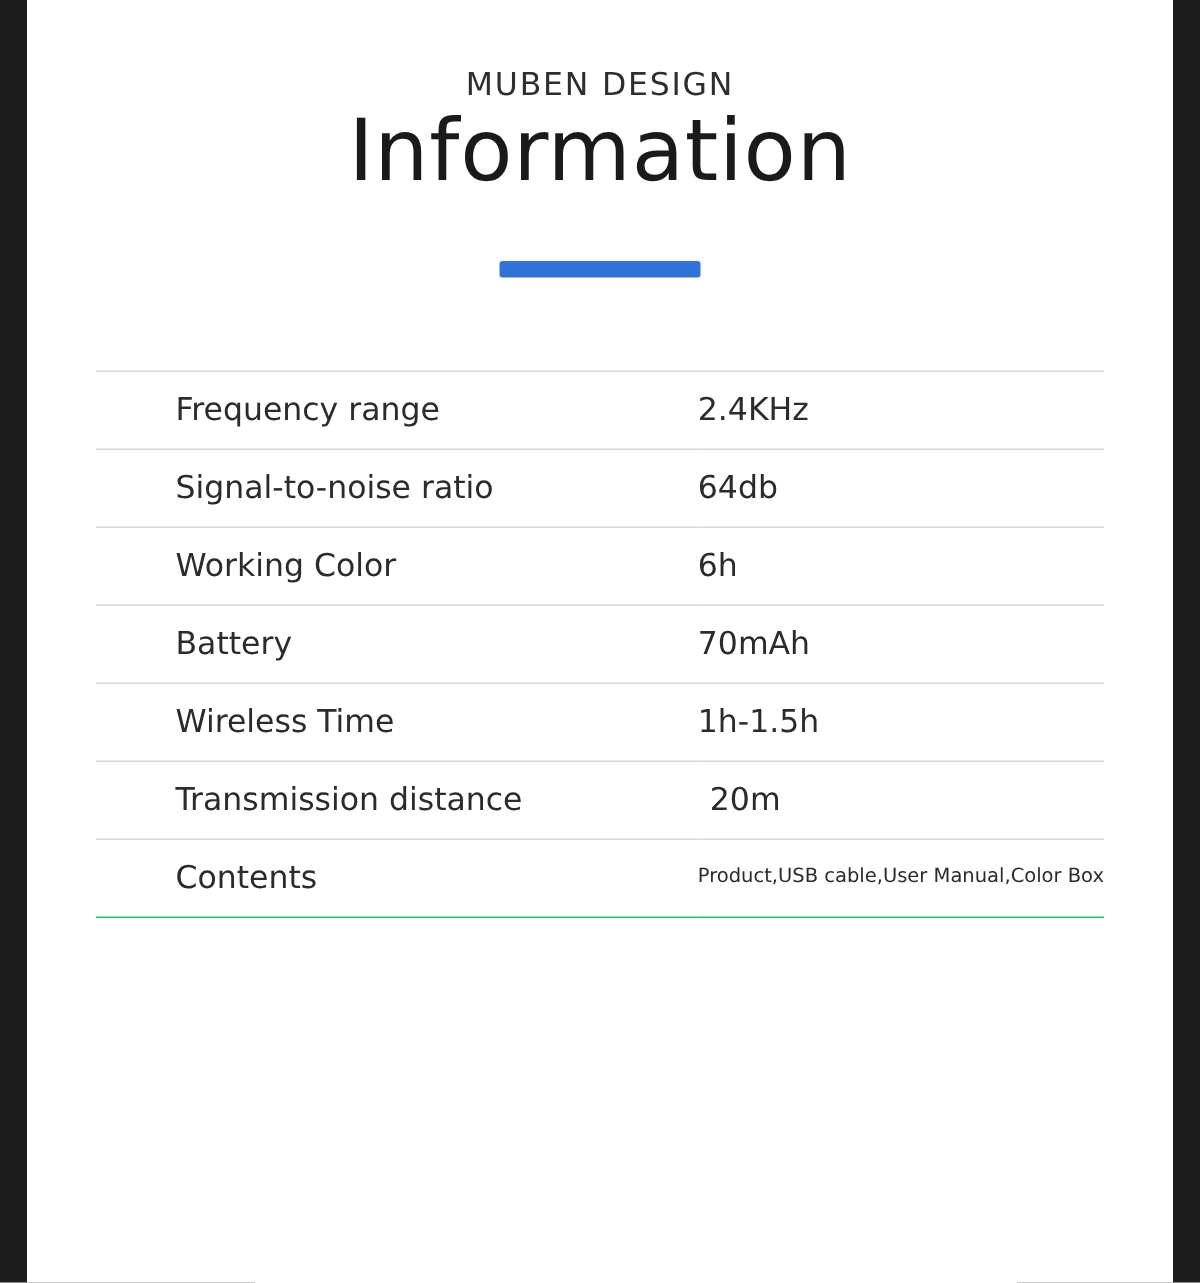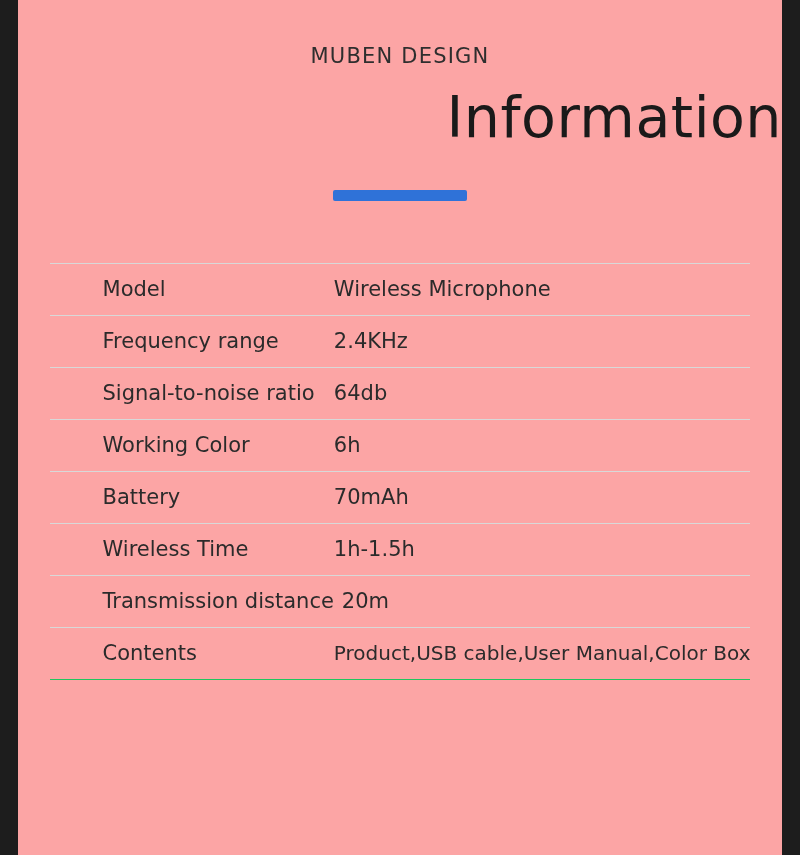--- a/index.html
+++ b/index.html
@@ -12,37 +12,37 @@
     background: #1d1d1d;
     font-family: "DejaVu Sans", sans-serif;
     overflow: hidden;
   }
   .page {
     position: absolute;
     left: 18px;
     top: 0;
     width: 764px;
     height: 855px;
-    background: #fca5a5;
+    background: #ffffff;
   }
   .brand {
     text-align: center;
     font-size: 21px;
     letter-spacing: 1.2px;
     color: #2e2e2e;
     font-weight: 400;
     padding-top: 44px;
   }
   .title {
-    text-align: right;
+    text-align: center;
     font-size: 57px;
     font-weight: 400;
     color: #1a1a1a;
     letter-spacing: 0.5px;
-    margin-top: 20px;
+    margin-top: 4px;
     line-height: 1.05;
   }
   .rule-wrap {
     display: flex;
     justify-content: center;
     margin-top: 42px;
   }
   .rule {
     width: 134px;
     height: 11px;
@@ -70,21 +70,21 @@
   }
   .spec-label {
     width: 352px;
     padding-left: 53px !important;
   }
   .spec-value {
     padding-left: 0 !important;
   }
   
   tr[data-row="7"] .spec-value { padding-left: 8px !important; }
-  tr[data-row="8"] .spec-value { padding-left: 0px !important; font-size: 20px; }
+  tr[data-row="8"] .spec-value { padding-left: 0px !important; font-size: 13px; }
   tr[data-row="8"] .spec-label { padding-left: 53px !important; }
   tr[data-row="8"] .spec-value { text-align: left; padding-left: 0 !important; }
   .footer-space {
     height: 120px;
   }
 </style>
 </head>
 <body>
 
 <div class="page">
@@ -92,24 +92,20 @@
   <div class="brand">MUBEN DESIGN</div>
 
   <div class="title">Information</div>
 
   <div class="rule-wrap">
     <div class="rule"></div>
   </div>
 
   <table class="spec-table">
     <tbody>
-      <tr data-row="0">
-        <td class="spec-label">Model</td>
-        <td class="spec-value">Wireless Microphone</td>
-      </tr>
       <tr data-row="1">
         <td class="spec-label">Frequency range</td>
         <td class="spec-value">2.4KHz</td>
       </tr>
       <tr data-row="2">
         <td class="spec-label">Signal-to-noise ratio</td>
         <td class="spec-value">64db</td>
       </tr>
       <tr data-row="4">
         <td class="spec-label">Working Color</td>

